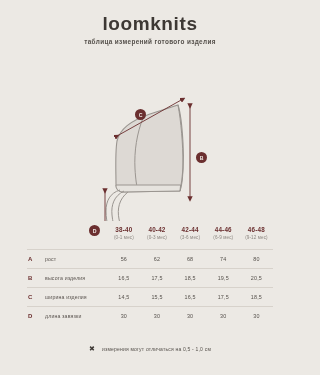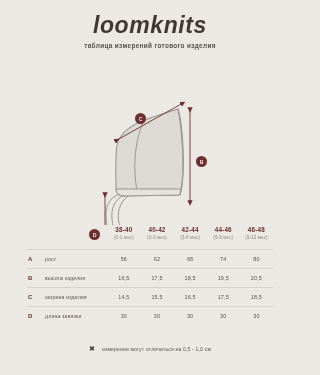--- a/index.html
+++ b/index.html
@@ -9,22 +9,22 @@
     font-family:"Liberation Sans",sans-serif;
     color:#4a4440;
     overflow:hidden;
     position:relative;
   }
   .page{position:relative;width:300px;height:375px;}
 
   
   .header{padding-top:14px;text-align:center;}
   .brand{
-    font-size:23px;letter-spacing:.6px;font-weight:700;
-    color:#3d3834;line-height:1;font-style:italic;
+    font-size:19px;letter-spacing:.6px;font-weight:700;
+    color:#3d3834;line-height:1;
   }
   .subtitle{
     margin-top:5px;font-size:6.4px;letter-spacing:.35px;
     color:#55504b;font-weight:600;
   }
 
   
   .diagram{position:relative;width:300px;height:170px;margin-top:6px;}
   .diagram svg{position:absolute;left:0;top:0;}
 

